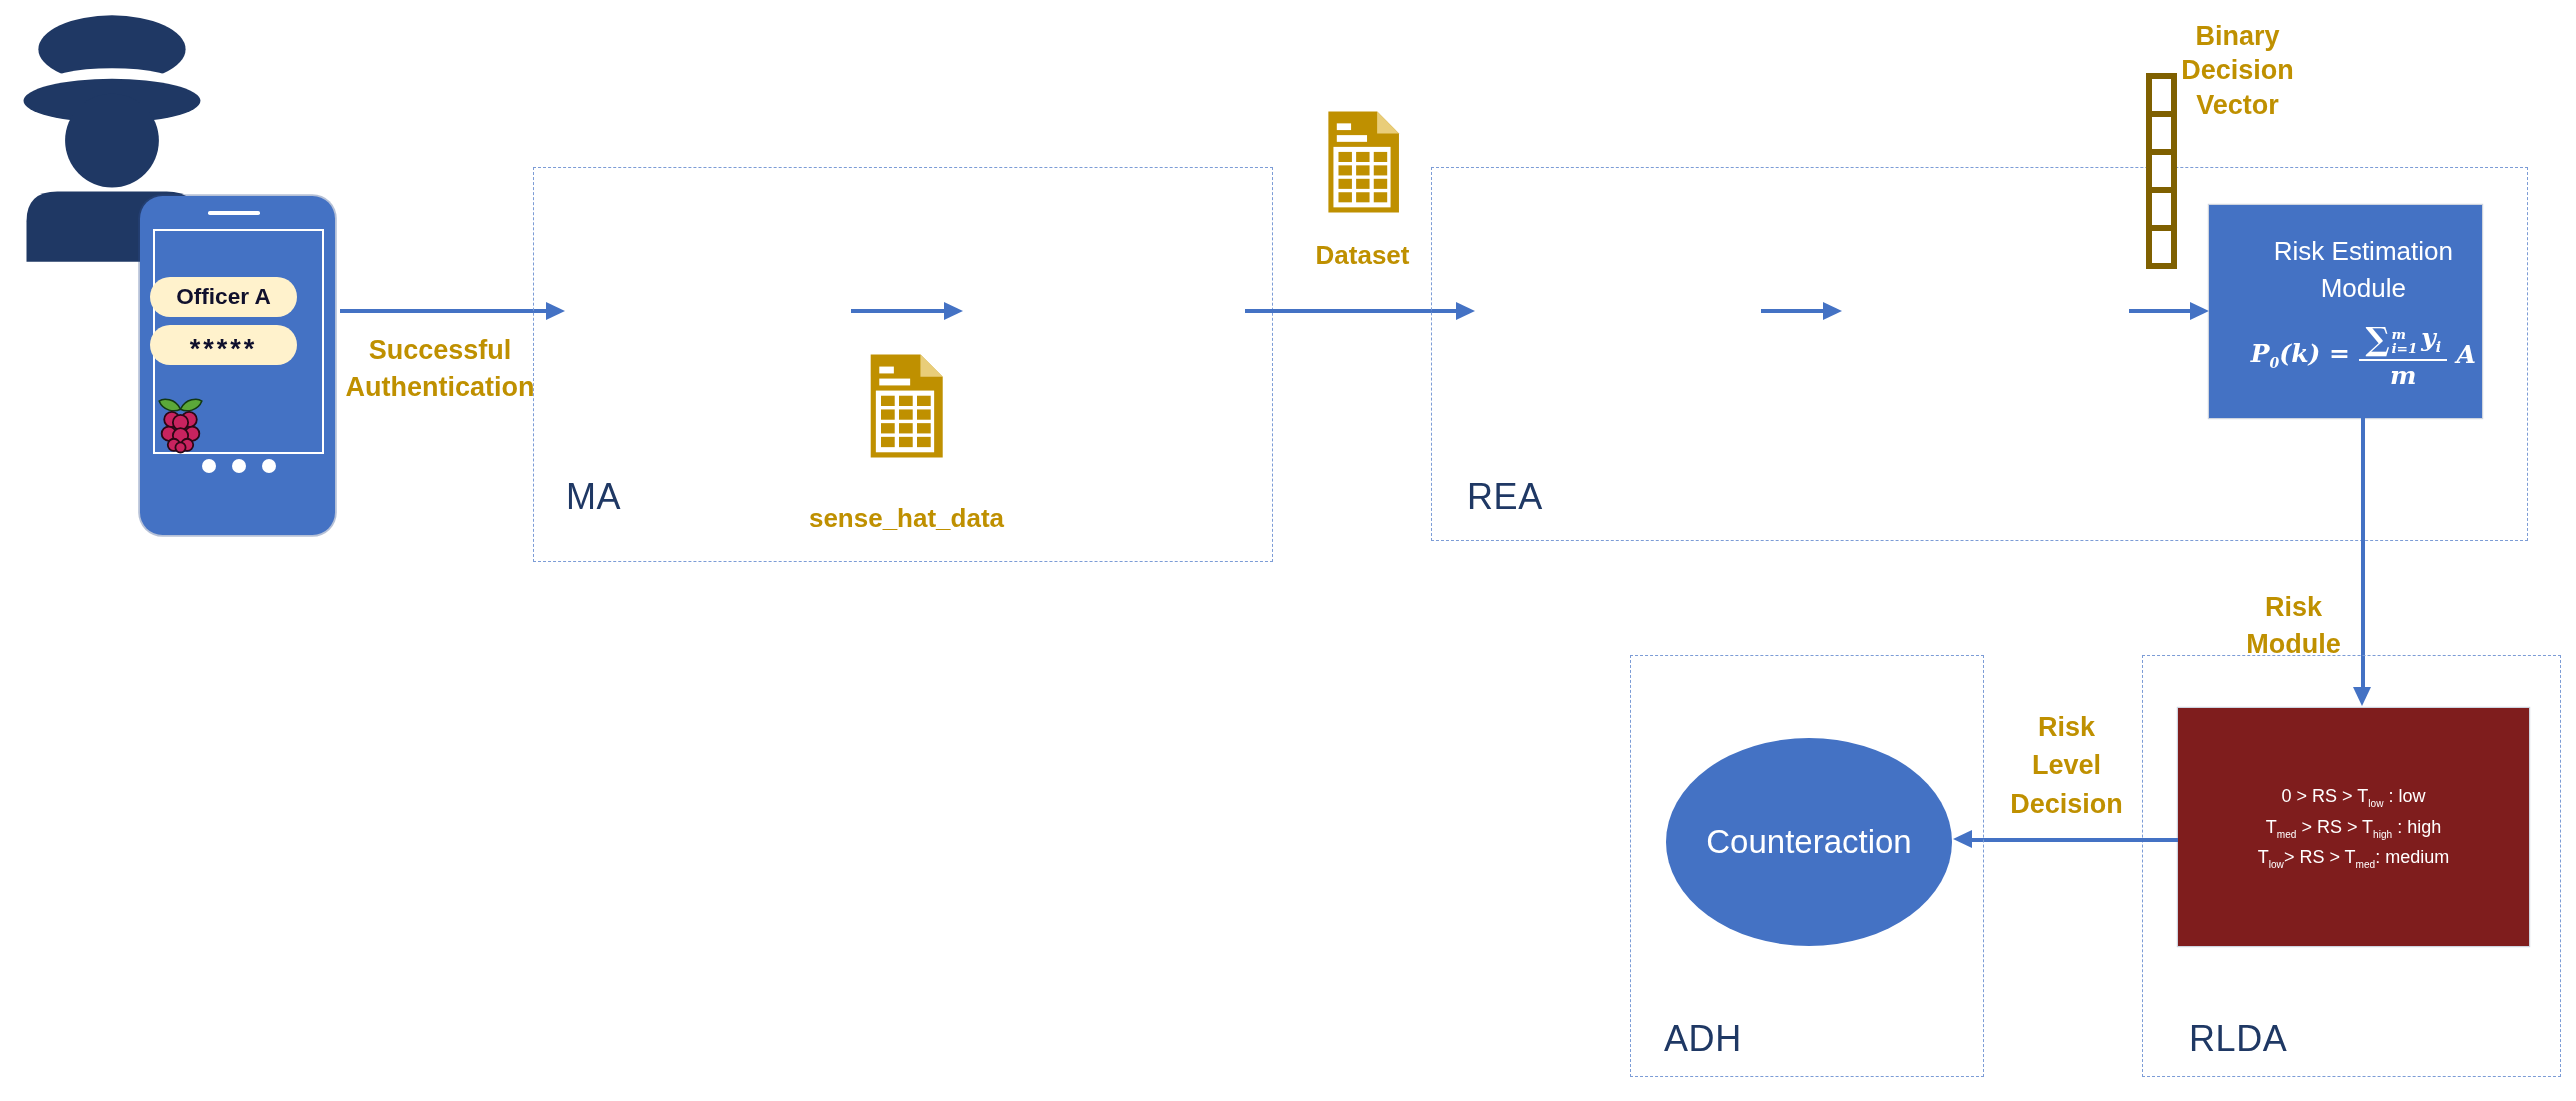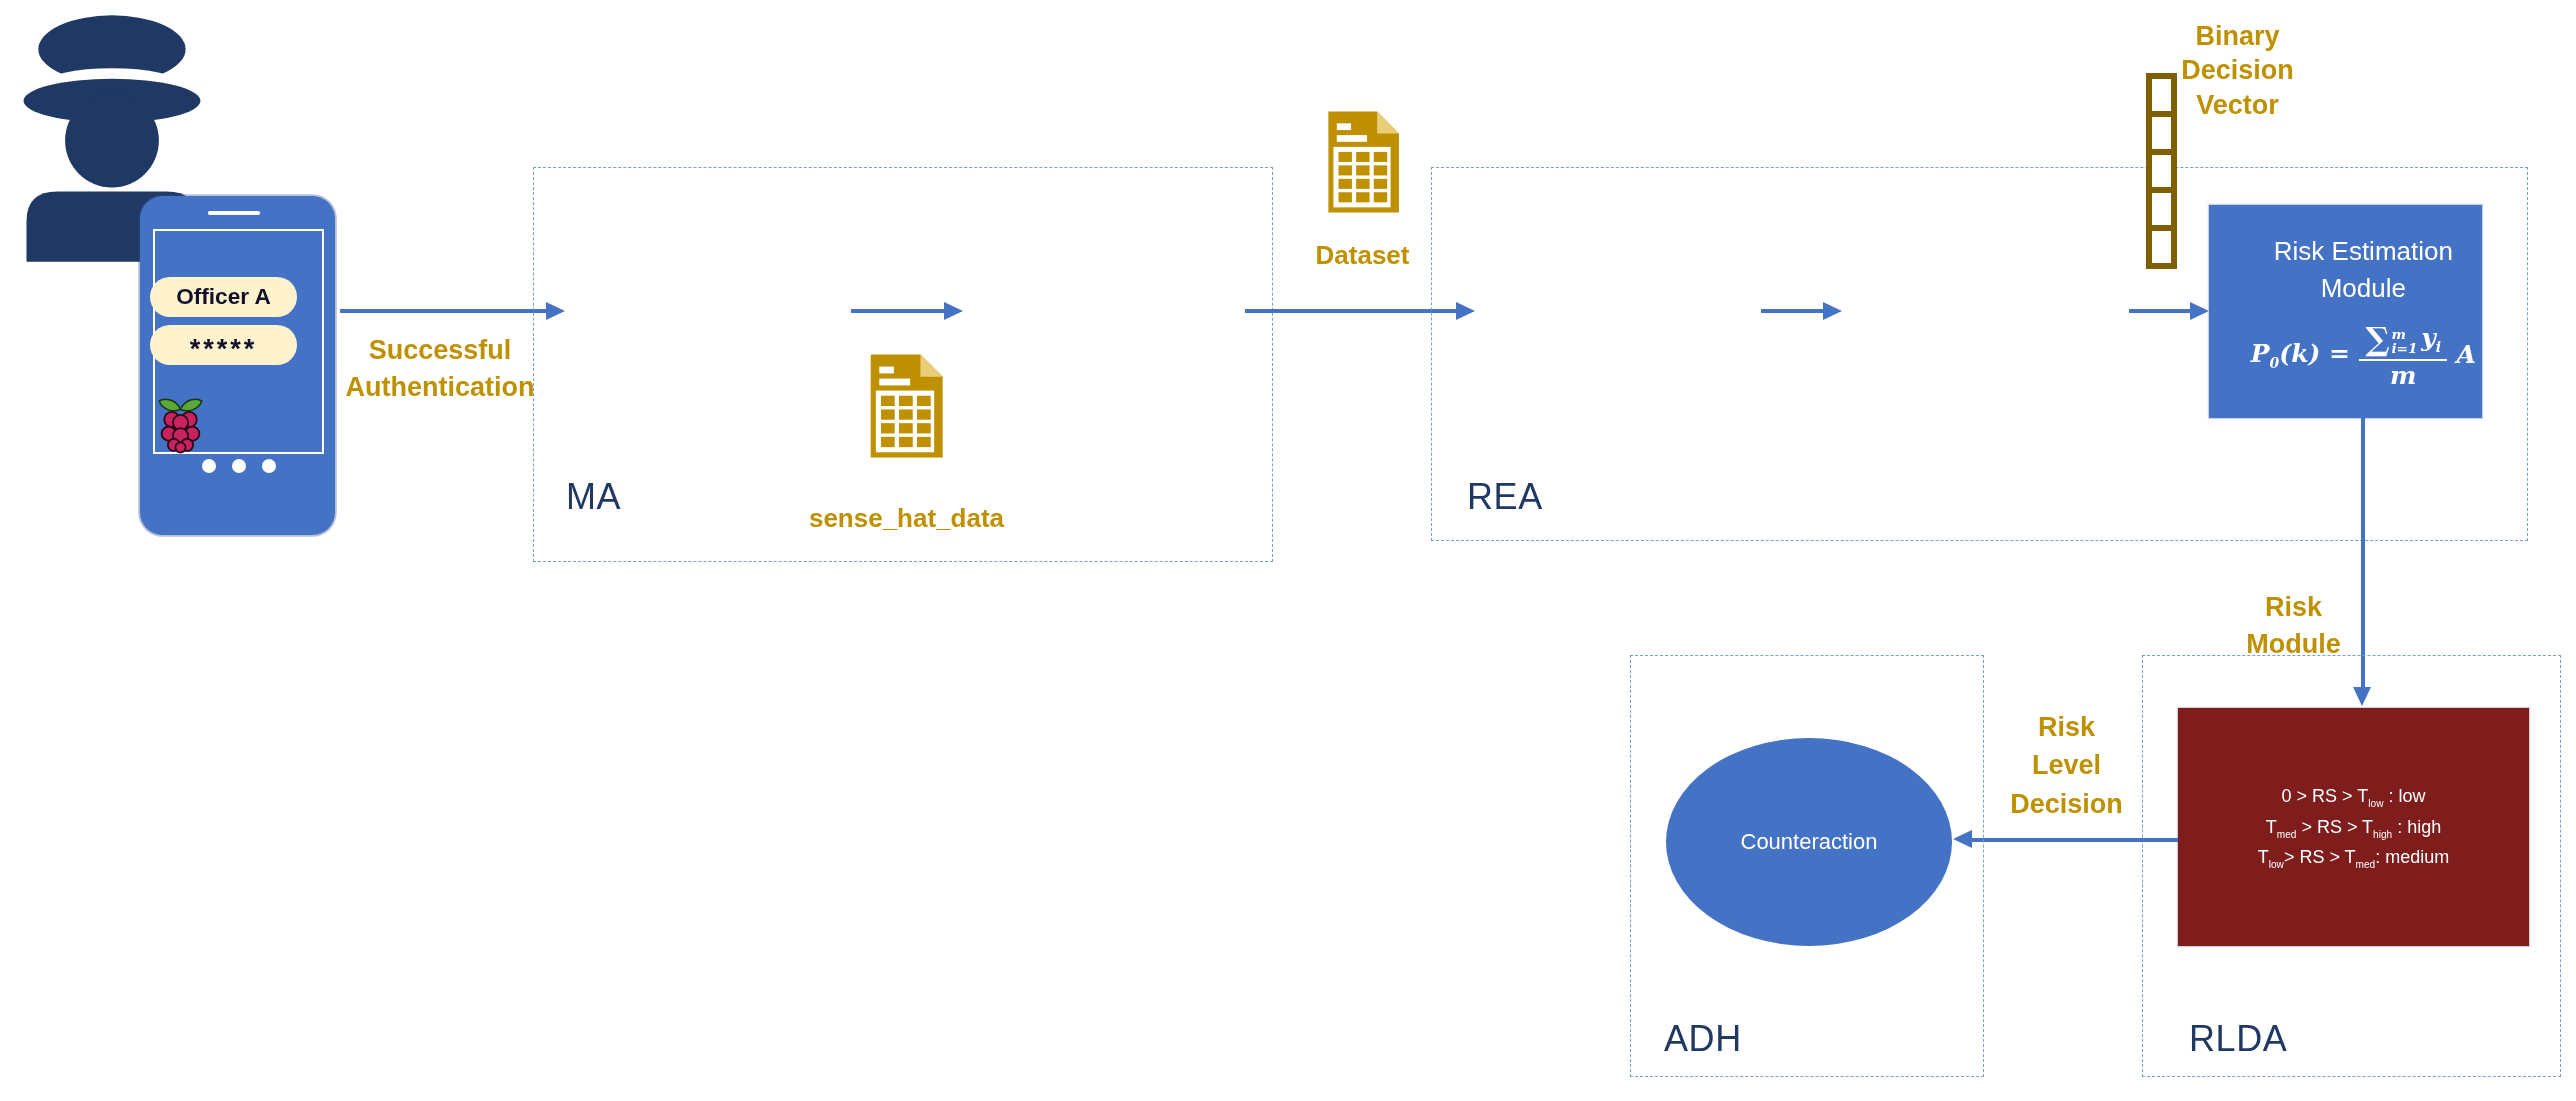--- a/index.html
+++ b/index.html
@@ -60,21 +60,21 @@
     position:absolute;left:2178px;top:708px;width:351px;height:238px;
     background:#7f1d1d;color:#ffffff;display:flex;flex-direction:column;
     align-items:center;justify-content:center;text-align:center;
     font-size:18px;line-height:1.72;box-shadow:0 0 0 1.2px rgba(166,176,196,.55);
   }
   .rulesbox sub, .rem sub{font-size:0.56em;}
   
   .ellipse{
     position:absolute;left:1666px;top:738px;width:286px;height:208px;
     background:#4472C4;border-radius:50%;display:flex;align-items:center;
-    justify-content:center;color:#ffffff;font-size:22px;
+    justify-content:center;color:#ffffff;font-size:33px;
   }
   
   .rem{padding:6px 8.3px;}
   .formula{
     display:flex;align-items:center;gap:9.5px;margin-top:13px;
     font-family:"DejaVu Serif",serif;font-style:italic;font-weight:bold;font-size:25px;
   }
   .frac{display:inline-flex;flex-direction:column;align-items:center;}
   .frac .num{display:flex;align-items:center;border-bottom:2.4px solid #ffffff;padding:0 6px 1.2px 6px;}
   .sumglyph{font-size:32px;font-style:normal;line-height:1;}

